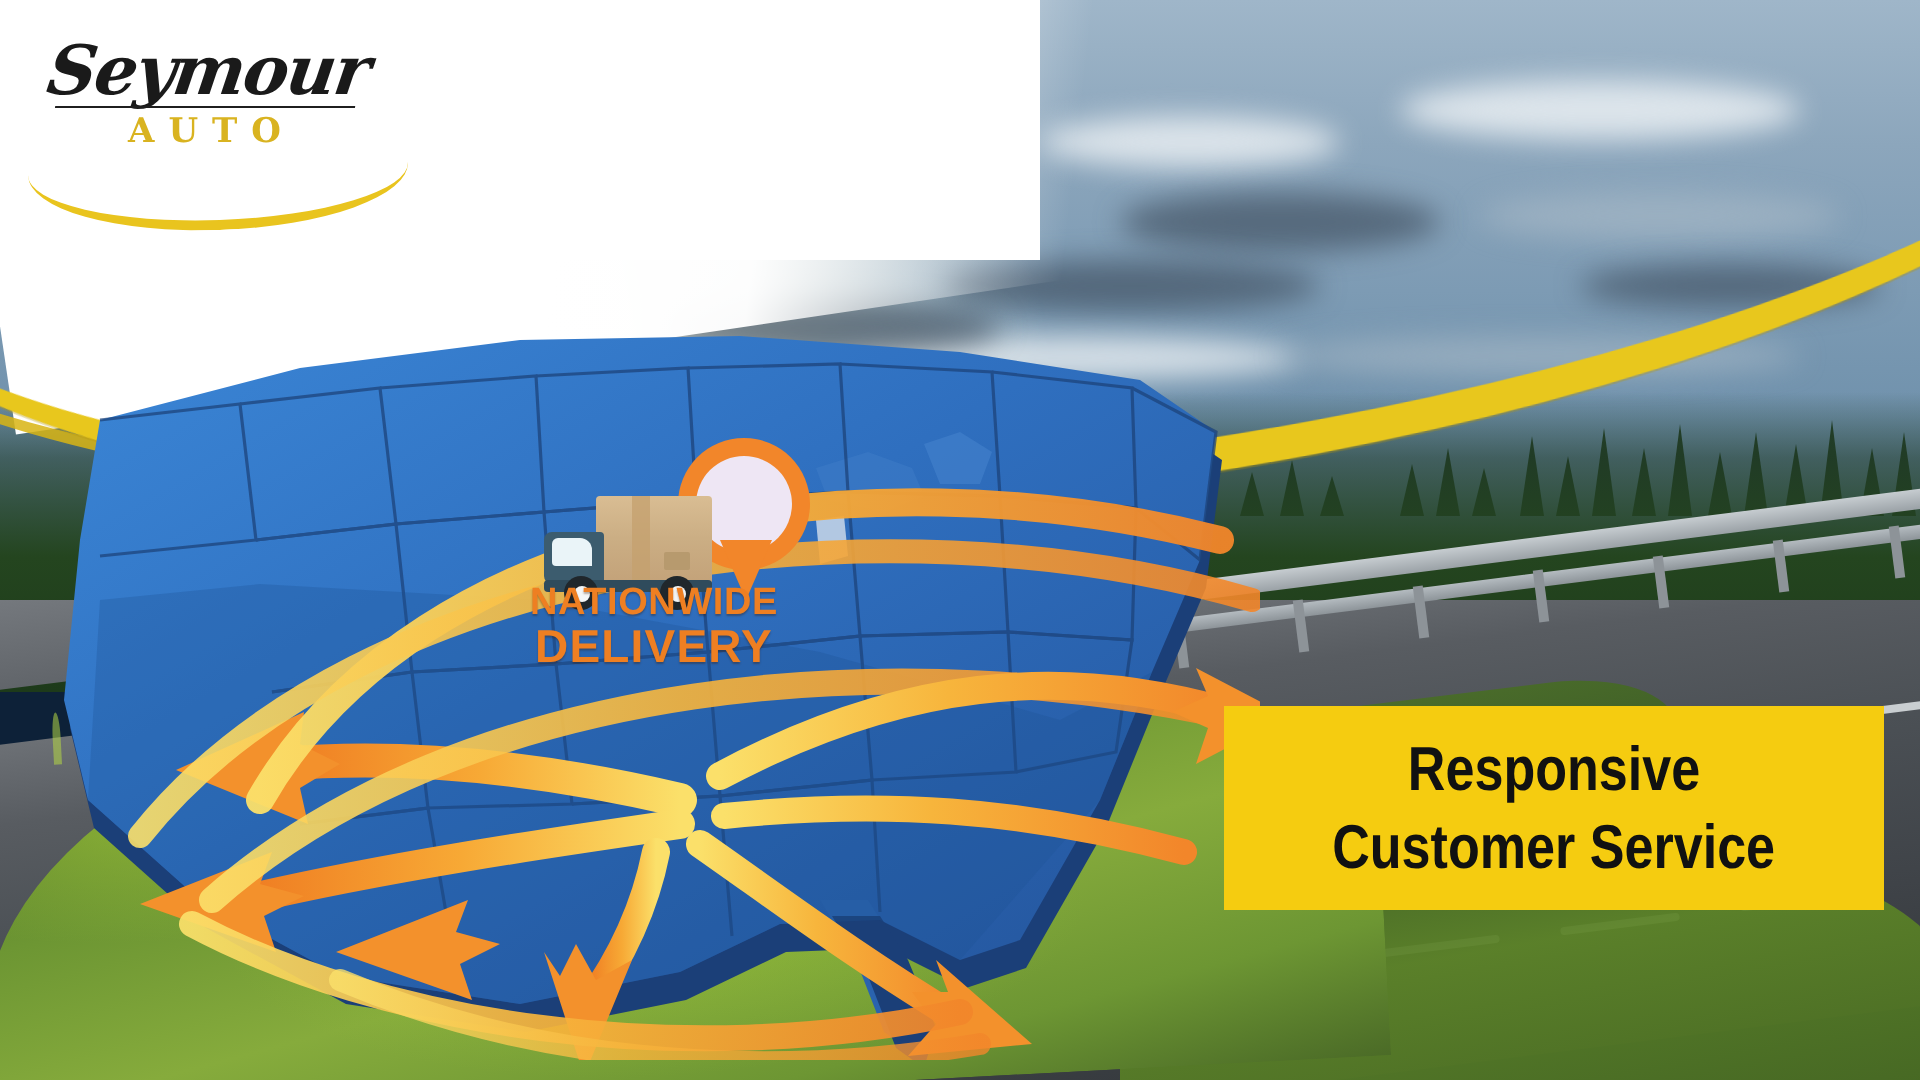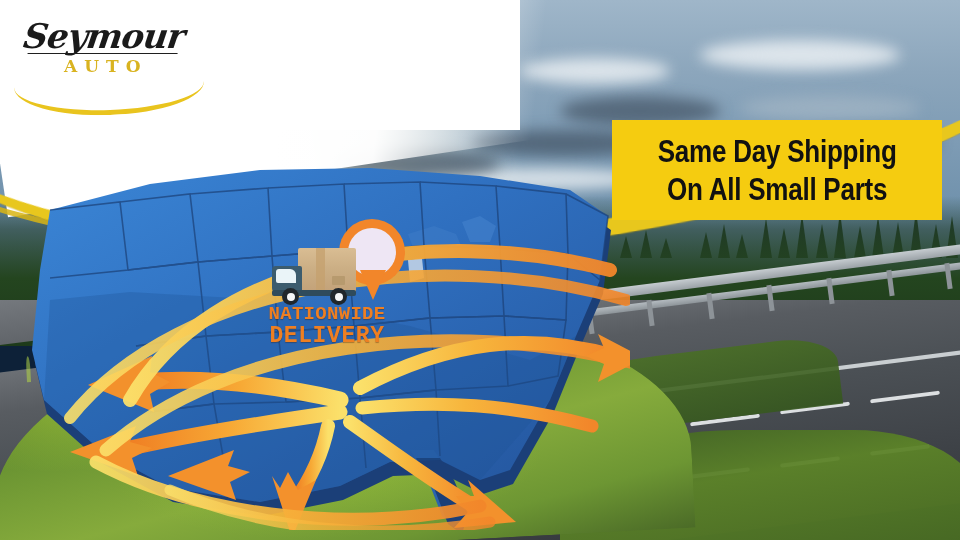--- a/index.html
+++ b/index.html
@@ -143,22 +143,22 @@
   .t-cab{position:absolute;left:0;top:18px;width:30px;height:26px;background:#3c5c6e;border-radius:4px 2px 2px 4px;}
   .t-win{position:absolute;left:4px;top:21px;width:20px;height:14px;background:#eaf4f8;border-radius:3px 6px 0 2px;}
   .t-body{position:absolute;left:26px;top:0px;width:58px;height:44px;
     background:linear-gradient(180deg,#d9bd93 0%,#cbae84 48%,#c3a279 100%);border-radius:2px;}
   .t-tape{position:absolute;left:44px;top:0;width:9px;height:44px;background:rgba(196,160,110,.75);}
   .t-lbl{position:absolute;left:60px;top:28px;width:13px;height:9px;background:#b79a6e;border-radius:1px;}
   .t-base{position:absolute;left:0;top:42px;width:84px;height:6px;background:#2f4b5c;border-radius:2px;}
   .wheel{position:absolute;top:40px;width:17px;height:17px;border-radius:50%;background:#20272c;}
   .wheel i{position:absolute;left:4.5px;top:4.5px;width:8px;height:8px;border-radius:50%;background:#f4f6f7;}
 
-  .nd{position:absolute;left:252px;top:305px;width:150px;text-align:center;
-    font-family:Liberation Mono, monospace;font-weight:700;color:#ee7f22;
+  .nd{position:absolute;left:252px;top:292px;width:150px;text-align:center;
+    font-family:Liberation Sans, sans-serif;font-weight:700;color:#ee7f22;
     text-shadow:0 1px 1px rgba(60,25,0,.35);line-height:1.03;}
   .nd .l1{font-size:19px;letter-spacing:.3px;}
   .nd .l2{font-size:23px;letter-spacing:.6px;}
 
   
   .banner{
     position:absolute;background:#f5cc10;color:#111;
     display:flex;flex-direction:column;align-items:center;justify-content:center;
     font-weight:700;line-height:1.0;text-align:center;
     font-family:"Liberation Sans", sans-serif;
@@ -385,20 +385,20 @@
     <div class="wheel" style="left:58px;">
         <i></i>
       </div>
   </div>
 
   <div class="nd">
     <span class="l1">NATIONWIDE</span>
     <span class="l2">DELIVERY</span>
   </div>
 
-  <div id="b1" class="banner">
-    <span>Same Day Shipping</span>
-    <span>On All Small Parts</span>
-  </div>
-
-
+
+
+  <div id="b3" class="banner">
+    <span>Responsive</span>
+    <span>Customer Service</span>
+  </div>
 
 </div>
 
 </body></html>

